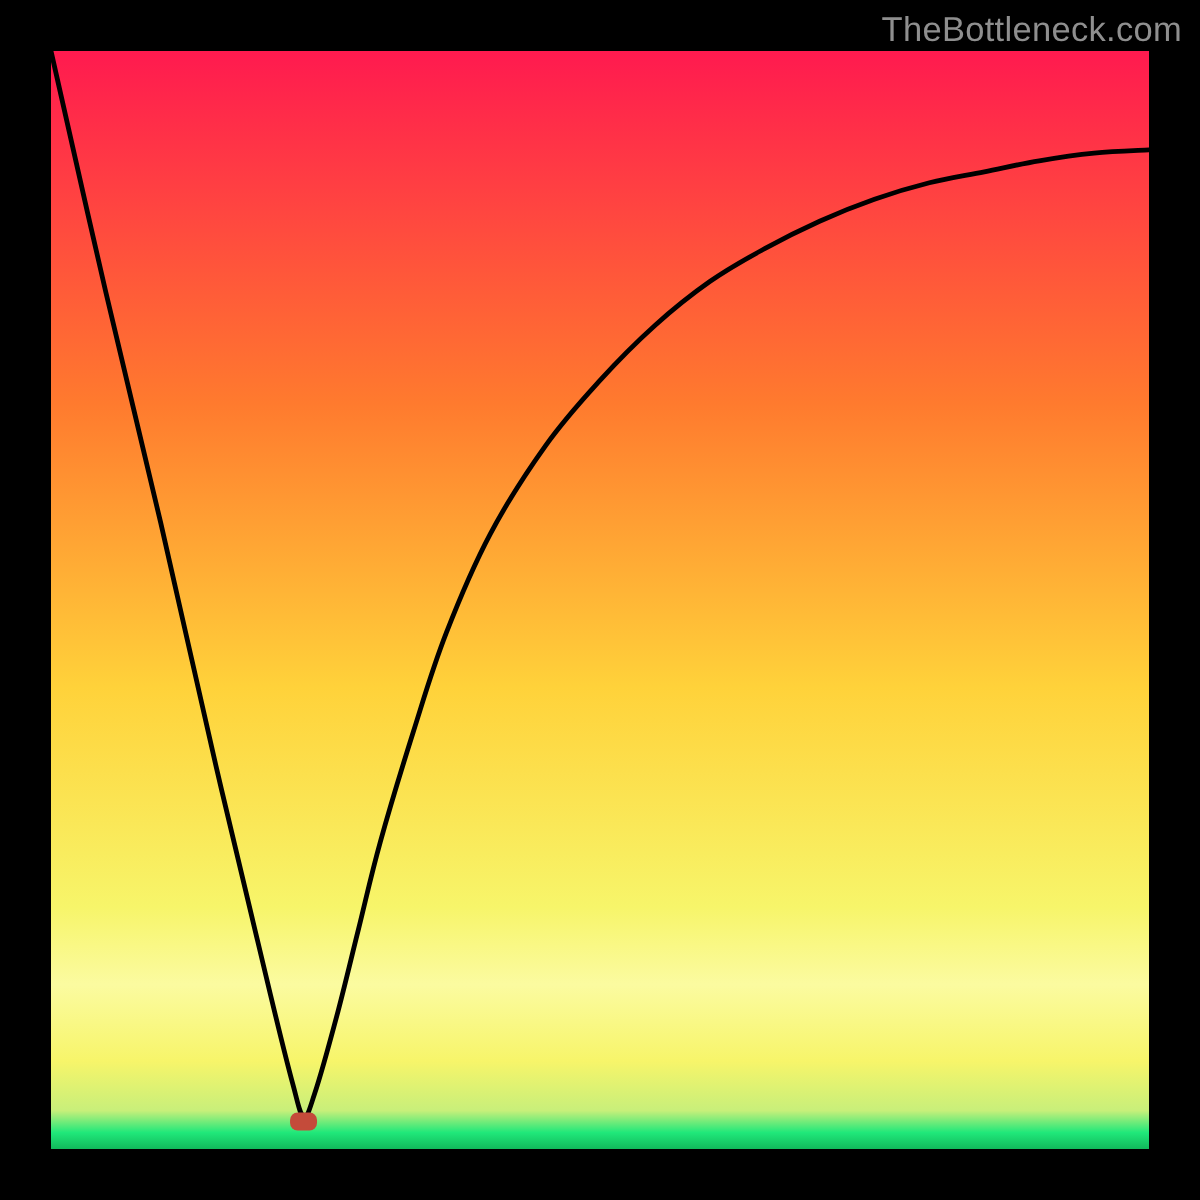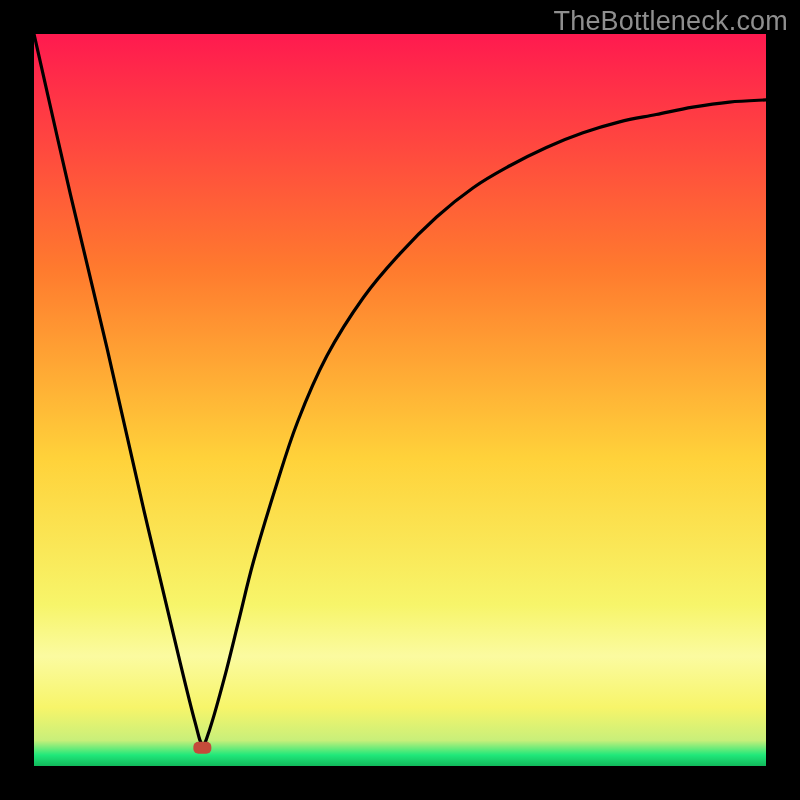--- a/index.html
+++ b/index.html
@@ -23,21 +23,21 @@
     left: 34px;
     top: 34px;
     width: 732px;
     height: 732px;
   }
   .attrib {
     position: absolute;
     top: 6px;
     right: 12px;
     font-family: Arial, Helvetica, sans-serif;
-    font-size: 27px;
+    font-size: 23px;
     color: #8f8f8f;
     letter-spacing: 0.2px;
   }
 </style>
 </head>
 <body>
 
 <div class="frame">
   <svg class="plot" viewBox="0 0 732 732" preserveAspectRatio="none">
     <defs>

